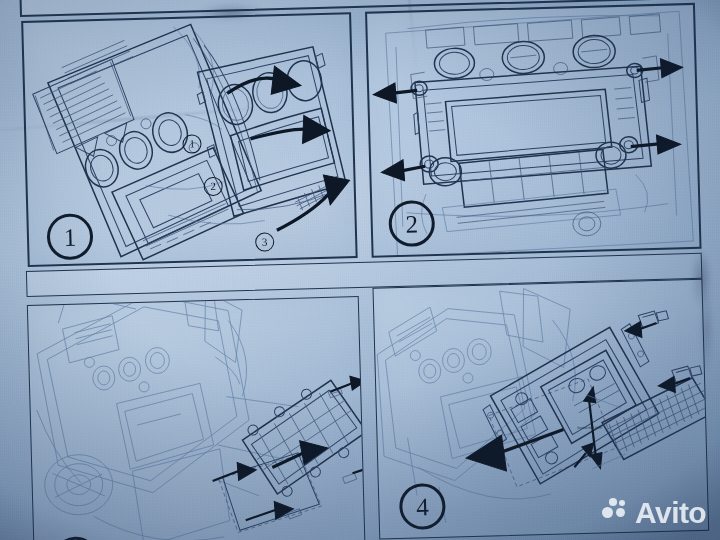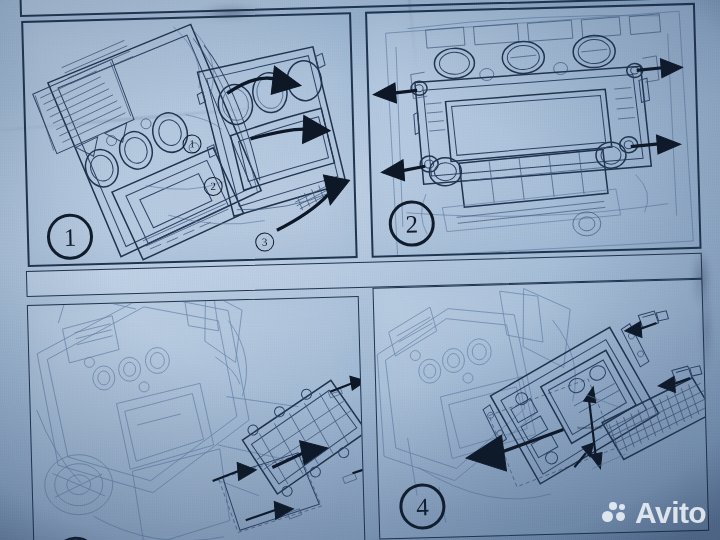--- a/index.html
+++ b/index.html
@@ -105,21 +105,21 @@
     line-height:1.25;
     letter-spacing:.1px;
     filter:blur(.35px);
     font-family:"Liberation Sans",sans-serif;
     white-space:pre-line;
   }
 
   
   .avito{
     position:absolute;right:14px;bottom:12px;
-    display:flex;align-items:center;gap:6px;
+    display:flex;gap:6px;
     opacity:.88;
   }
   .avito-dots{position:relative;width:27px;height:22px;}
   .avito-dots i{position:absolute;display:block;border-radius:50%;background:#eef3f8;}
   .d1{width:11px;height:11px;left:0;top:9px;}
   .d2{width:7.5px;height:7.5px;left:7px;top:0px;}
   .d3{width:9px;height:9px;left:14px;top:10px;}
   .d4{width:6px;height:6px;left:17px;top:2px;}
   .avito-word{
     font-size:30px;font-weight:bold;color:#eef3f8;

